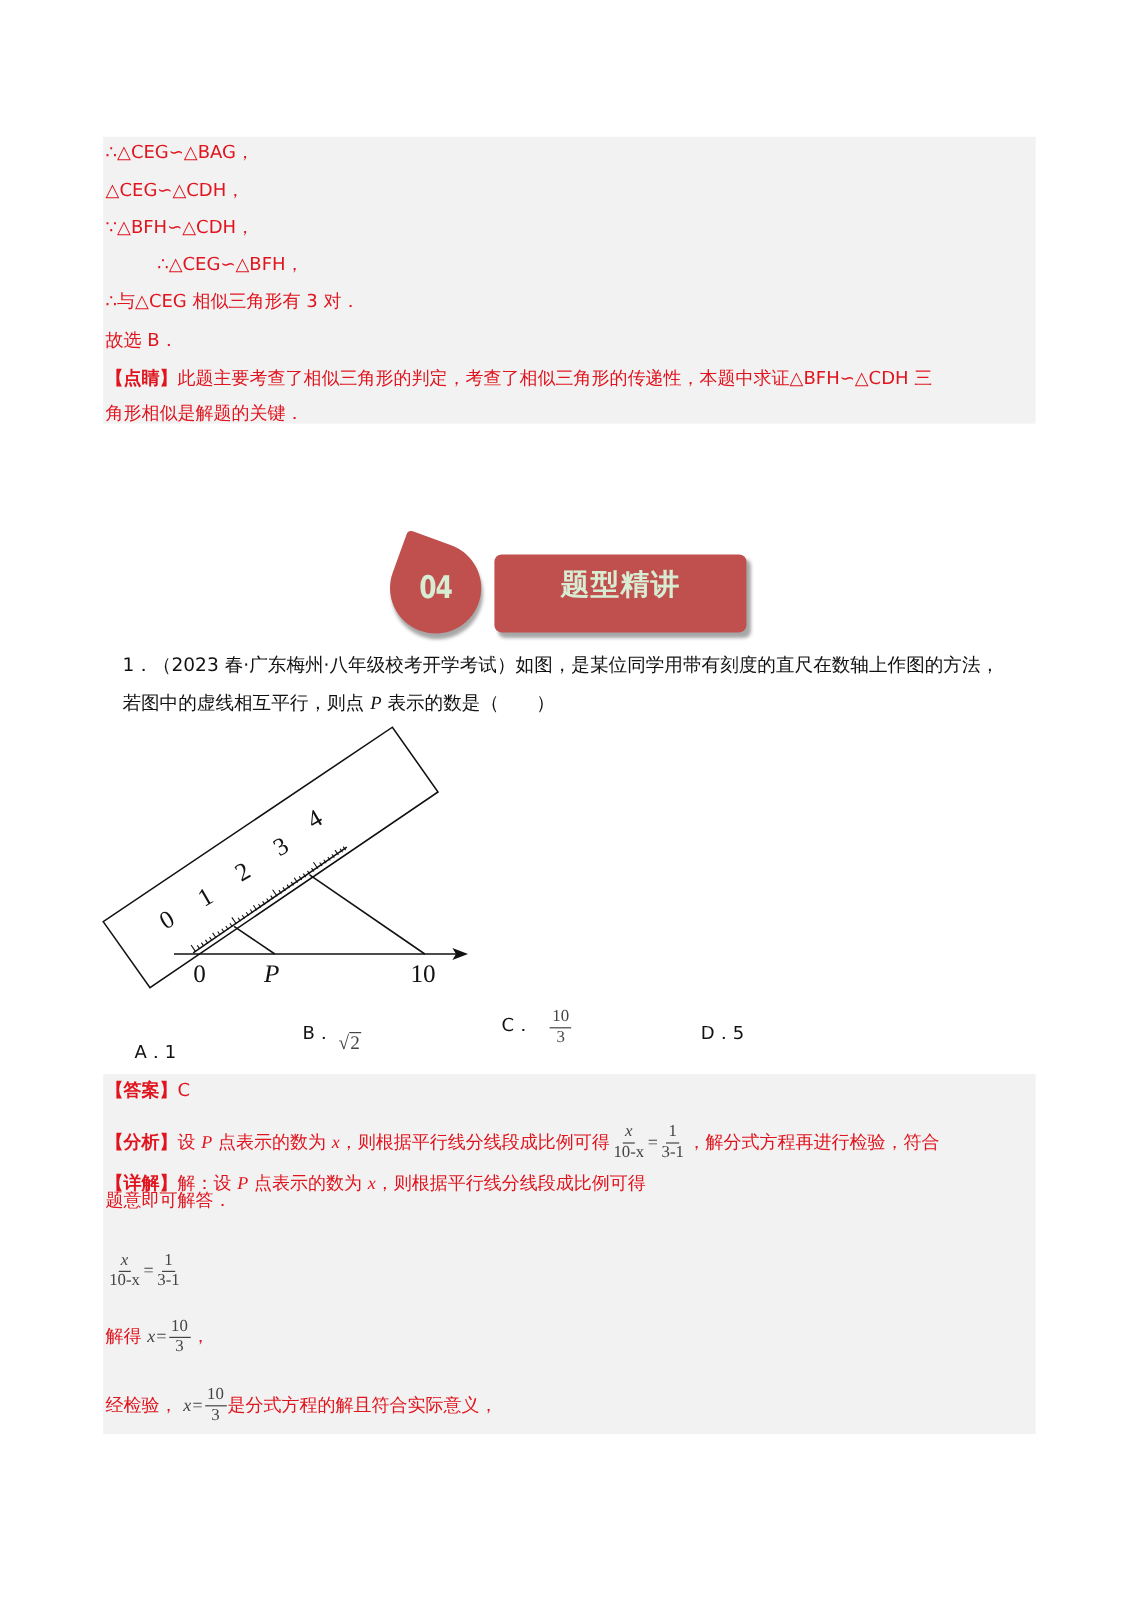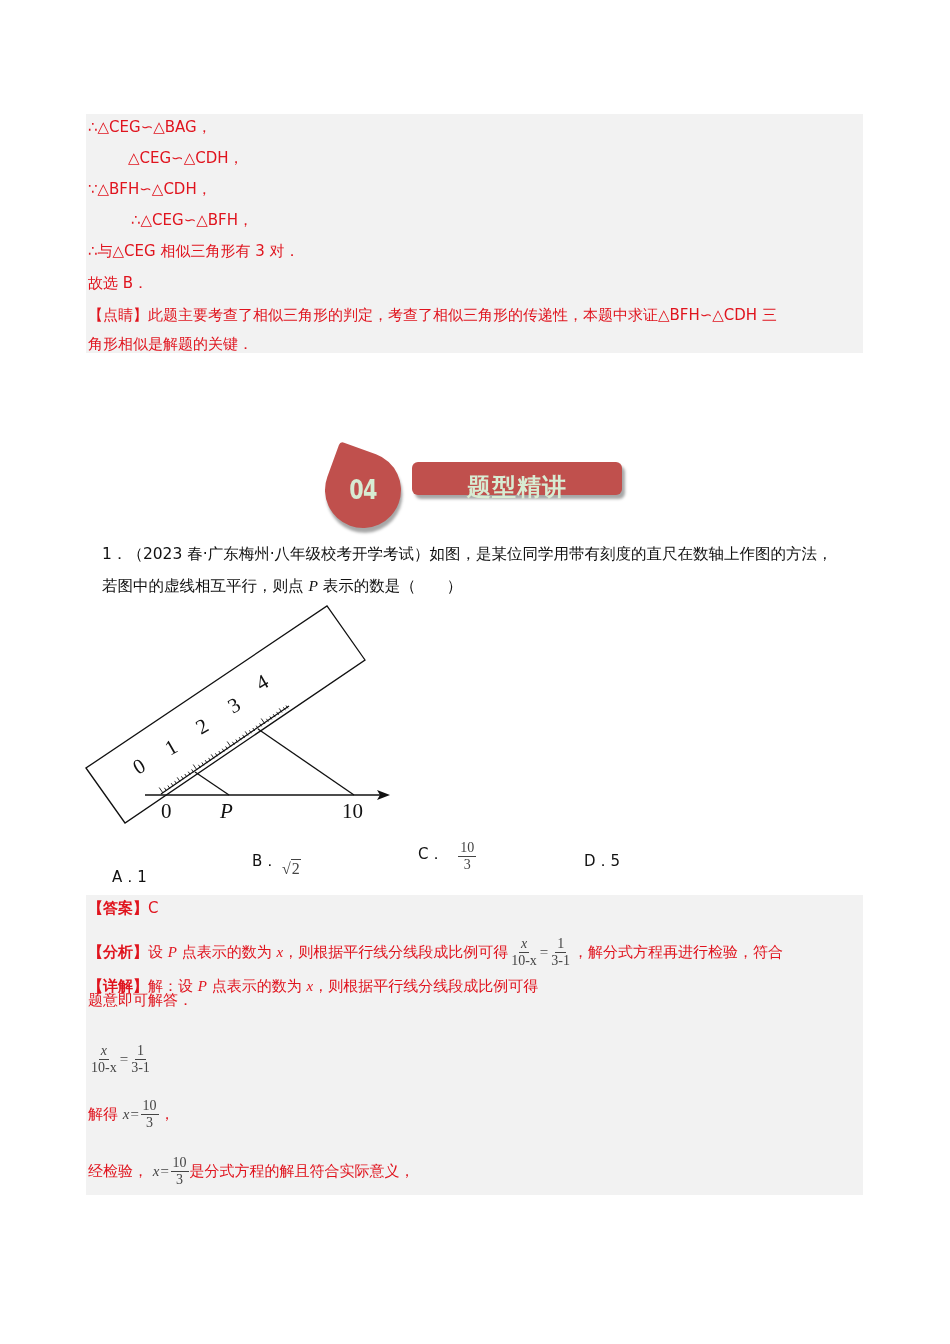--- a/index.html
+++ b/index.html
@@ -15,38 +15,38 @@
     .frac .den { padding: 0 2px; }
     .q-text { position: absolute; left: 102px; font-size: 15.5px; color: #111; white-space: nowrap; line-height: 20px; text-align: center; }
     .opt { position: absolute; font-size: 15px; color: #111; white-space: nowrap; }
     .badge-wrap { position: absolute; left: 325px; top: 452px; }
     .badge { position: absolute; left: 0; top: 0; width: 76px; height: 76px; background: #c0504d;
              border-radius: 4px 50% 50% 50%; transform: rotate(20deg);
              box-shadow: 3px 4px 3px rgba(0,0,0,0.35); }
     .badge-num { position: absolute; left: 0; top: 0; width: 76px; height: 76px; line-height: 76px; text-align: center;
                  font-family: "DejaVu Sans", sans-serif; font-weight: bold; font-size: 26px; color: #d7ecd3; letter-spacing: -1px;
                  transform: scaleX(0.8); }
-    .banner { position: absolute; left: 412px; top: 462px; width: 210px; height: 33px; background: #c0504d;
+    .banner { position: absolute; left: 412px; top: 462px; width: 210px; height: 65px; background: #c0504d;
               border-radius: 6px; box-shadow: 3px 4px 3px rgba(0,0,0,0.35); text-align: center; }
     .banner-label { line-height: 50px; font-size: 24px; font-weight: bold; color: #d7ecd3; letter-spacing: 1px; }
     .sqrt { font-family: "Liberation Serif", serif; color: #444; font-size: 16px; }
     .sqrt .rad { border-top: 1px solid #444; padding: 0 1px; }
   </style>
 </head>
 <body>
 
 <div class="graybox" style="top:114px; height:239px;"></div>
 <div class="line" style="top:117px;">∴△CEG∽△BAG，</div>
-<div class="line" style="top:148px;margin-left:40px;">△CEG∽△CDH，</div>
+<div class="line" style="top:148px;">△CEG∽△CDH，</div>
 <div class="line" style="top:179px;">∵△BFH∽△CDH，</div>
 <div class="line" style="top:210px;margin-left:43px;">∴△CEG∽△BFH，</div>
 <div class="line" style="top:241px;">∴与△CEG 相似三角形有 3 对．</div>
 <div class="line" style="top:273px;">故选 B．</div>
 <div class="line" style="top:305px;">
-  <span style="font-weight:normal;">【点睛】</span><span>此题主要考查了相似三角形的判定，考查了相似三角形的传递性，本题中求证△BFH∽△CDH 三</span>
+  <span style="font-weight:bold;">【点睛】</span><span>此题主要考查了相似三角形的判定，考查了相似三角形的传递性，本题中求证△BFH∽△CDH 三</span>
 </div>
 <div class="line" style="top:334px;">角形相似是解题的关键．</div>
 
 <div class="badge-wrap">
   <div class="badge"></div>
   <div class="badge-num">04</div>
 </div>
 <div class="banner">
   <span class="banner-label">题型精讲</span>
 </div>

